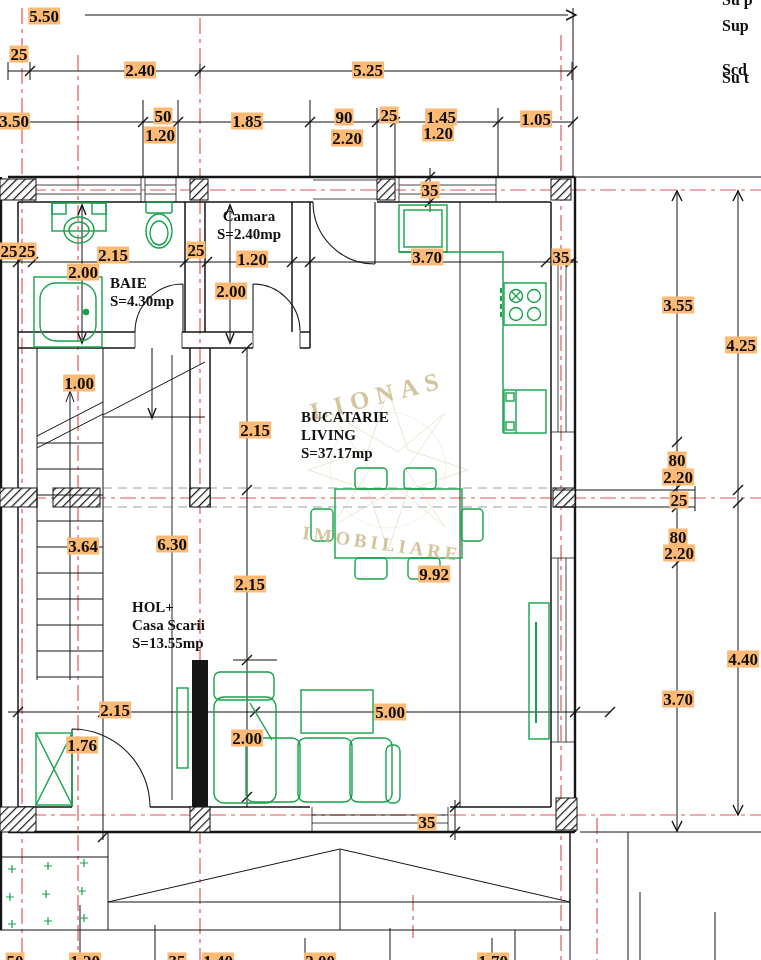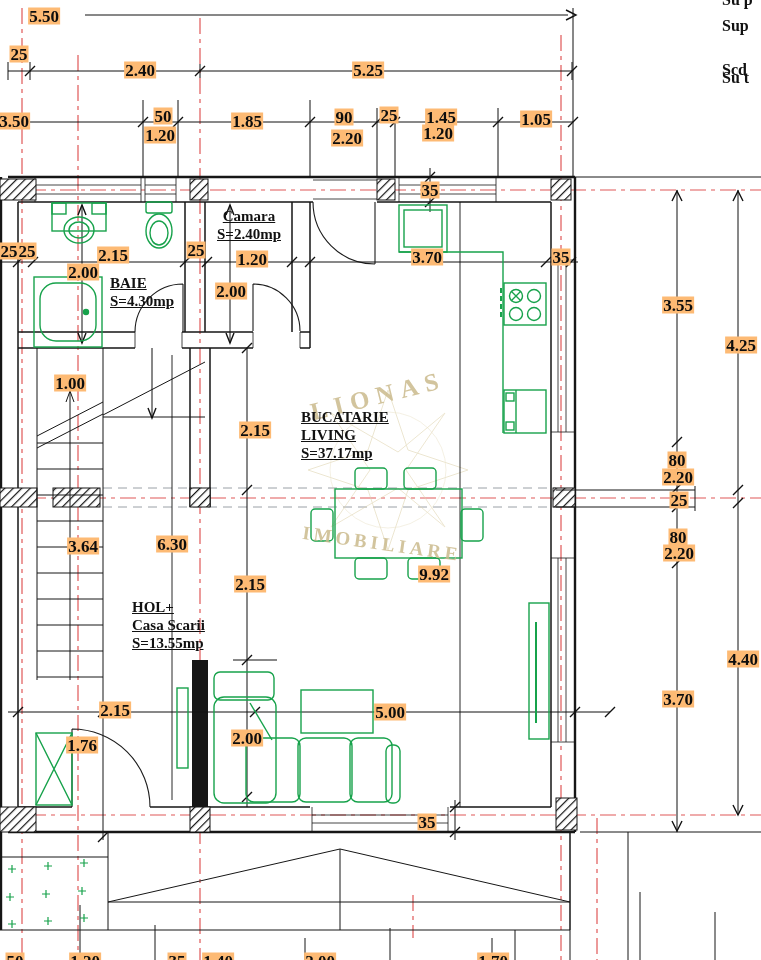--- a/index.html
+++ b/index.html
@@ -3,21 +3,21 @@
 <meta charset="utf-8">
 <style>
   html,body{margin:0;padding:0;}
   body{width:761px;height:960px;overflow:hidden;background:#ffffff;position:relative;
        font-family:"Liberation Serif", serif;}
   #plan-svg{position:absolute;left:0;top:0;}
   .dim{position:absolute;transform:translate(-50%,-50%);font:bold 17px "Liberation Serif",serif;
        color:#0d0d0d;background:#fdba74;padding:0 1px;line-height:1;white-space:nowrap;}
   .room-label{position:absolute;font:bold 15px "Liberation Serif",serif;color:#111;
        line-height:18px;white-space:nowrap;}
-  .room-label span{display:block;text-decoration:underline;}
+  .room-label span{display:block;}
   .corner-text span{position:absolute;font:bold 16px "Liberation Serif",serif;color:#111;
        left:722px;white-space:nowrap;}
   .wm{position:absolute;color:rgba(202,186,140,0.85);font-family:"Liberation Serif",serif;
       font-weight:bold;text-align:center;pointer-events:none;}
   #wm1{left:298px;top:382px;width:160px;font-size:25px;letter-spacing:7px;transform:rotate(-14deg);}
   #wm2{left:292px;top:533px;width:180px;font-size:19px;letter-spacing:4px;transform:rotate(8deg);}
 </style>
 </head>
 <body>
 
@@ -266,21 +266,21 @@
     <span class="dim" style="left: 27px; top: 251px;">25</span>
     <span class="dim" style="left: 113px; top: 255px;">2.15</span>
     <span class="dim" style="left: 196px; top: 250px;">25</span>
     <span class="dim" style="left: 252px; top: 259px;">1.20</span>
     <span class="dim" style="left: 427px; top: 257px;">3.70</span>
     <span class="dim" style="left: 561px; top: 257px;">35</span>
     <span class="dim" style="left: 83px; top: 272px;">2.00</span>
     <span class="dim" style="left: 231px; top: 291px;">2.00</span>
     <span class="dim" style="left: 678px; top: 305px;">3.55</span>
     <span class="dim" style="left: 741px; top: 345px;">4.25</span>
-    <span class="dim" style="left: 70px; top: 383px;">1.00</span>
+    <span class="dim" style="left: 79px; top: 383px;">1.00</span>
     <span class="dim" style="left: 255px; top: 430px;">2.15</span>
     <span class="dim" style="left: 677px; top: 460px;">80</span>
     <span class="dim" style="left: 678px; top: 477px;">2.20</span>
     <span class="dim" style="left: 679px; top: 500px;">25</span>
     <span class="dim" style="left: 678px; top: 537px;">80</span>
     <span class="dim" style="left: 679px; top: 553px;">2.20</span>
     <span class="dim" style="left: 83px; top: 546px;">3.64</span>
     <span class="dim" style="left: 172px; top: 544px;">6.30</span>
     <span class="dim" style="left: 250px; top: 584px;">2.15</span>
     <span class="dim" style="left: 434px; top: 574px;">9.92</span>

